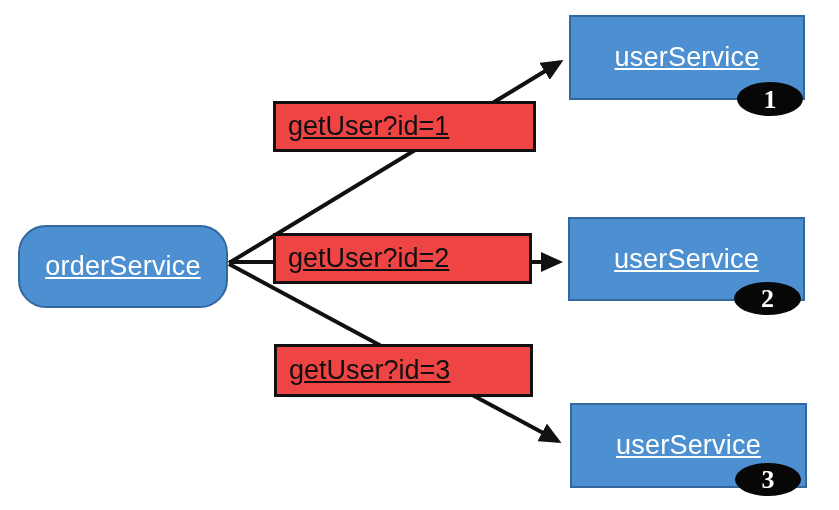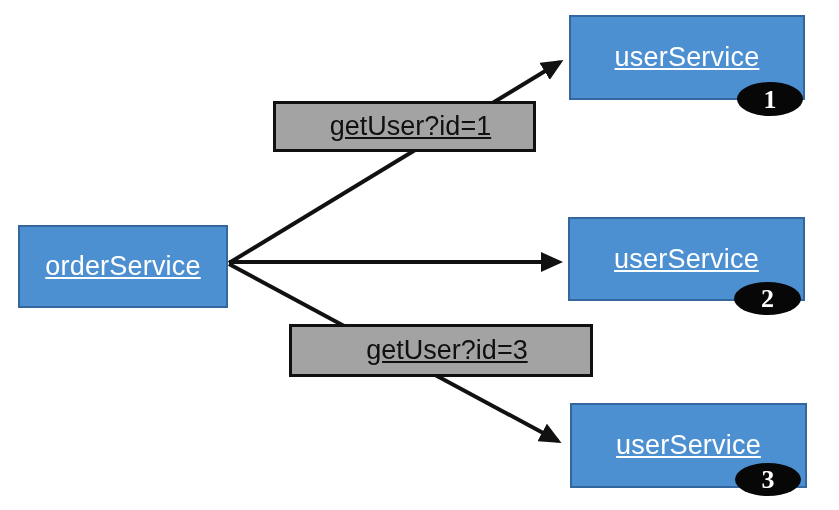--- a/index.html
+++ b/index.html
@@ -31,47 +31,47 @@
     text-decoration: underline;
   }
   .service {
     background: #4d90d2;
     border: 2px solid #33679e;
     color: #ffffff;
     font-size: 27px;
     letter-spacing: 0.2px;
   }
   .request {
-    background: #a3a3a3;
+    background: #ef4444;
     border: 3px solid #101010;
     color: #101010;
     font-size: 27px;
-    justify-content: center;
+    justify-content: flex-start;
     padding-left: 12px;
   }
   .badge {
     position: absolute;
     box-sizing: border-box;
     background: #070707;
     color: #ffffff;
     border-radius: 50%;
     display: flex;
     align-items: center;
     justify-content: center;
     font-family: "Liberation Serif", serif;
     font-weight: bold;
     font-size: 26px;
     z-index: 2;
     padding-top: 1px;
   }
   
-  #order-service   { left: 18px;  top: 225px; width: 210px; height: 83px; }
+  #order-service   { left: 18px;  top: 225px; width: 210px; height: 83px; border-radius: 28px; }
   #request-1       { left: 273px; top: 101px; width: 263px; height: 51px; }
   #request-2       { left: 273px; top: 233px; width: 259px; height: 51px; }
-  #request-3       { left: 274px; top: 324px; width: 304px; height: 53px; margin-left: 15px; }
+  #request-3       { left: 274px; top: 344px; width: 259px; height: 53px; }
   #user-service-1  { left: 569px; top: 15px;  width: 236px; height: 85px; }
   #user-service-2  { left: 568px; top: 217px; width: 237px; height: 84px; }
   #user-service-3  { left: 570px; top: 403px; width: 237px; height: 85px; }
   #badge-1         { left: 737px; top: 82px;  width: 66px;  height: 34px; }
   #badge-2         { left: 734px; top: 282px; width: 67px;  height: 33px; }
   #badge-3         { left: 735px; top: 463px; width: 66px;  height: 33px; }
 </style>
 </head>
 <body>
 
@@ -88,20 +88,23 @@
     <line x1="229" y1="264" x2="558" y2="441" stroke="#111111" stroke-width="4" marker-end="url(#arrowhead)"></line>
   </svg>
 
   <div id="order-service" class="node service">
     <span>orderService</span>
   </div>
 
   <div id="request-1" class="node request">
     <span>getUser?id=1</span>
   </div>
+  <div id="request-2" class="node request">
+    <span>getUser?id=2</span>
+  </div>
   <div id="request-3" class="node request">
     <span>getUser?id=3</span>
   </div>
 
   <div id="user-service-1" class="node service">
     <span>userService</span>
   </div>
   <div id="badge-1" class="badge">1</div>
 
   <div id="user-service-2" class="node service">

